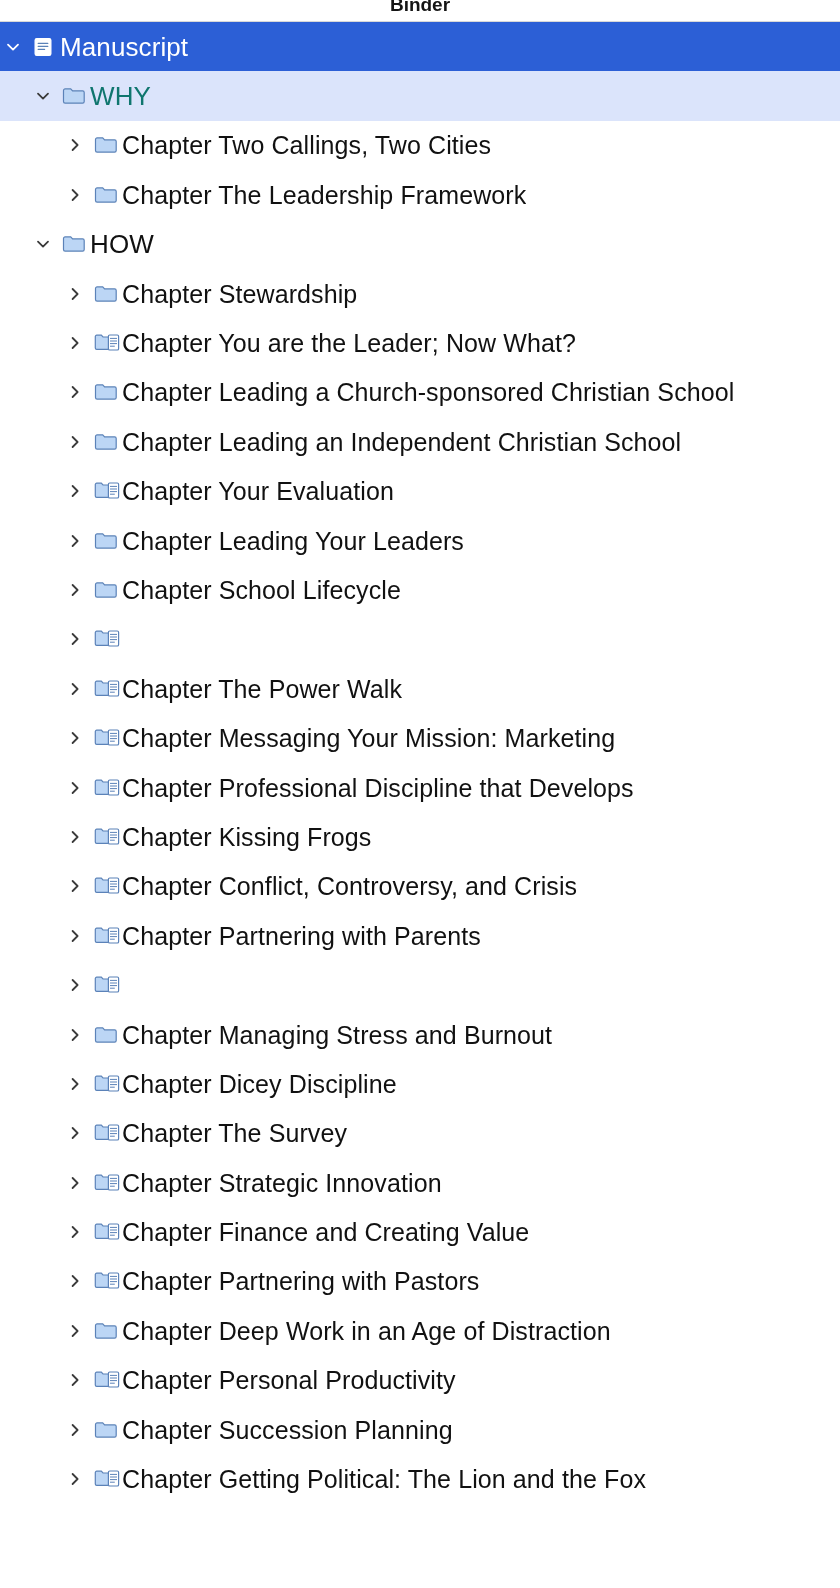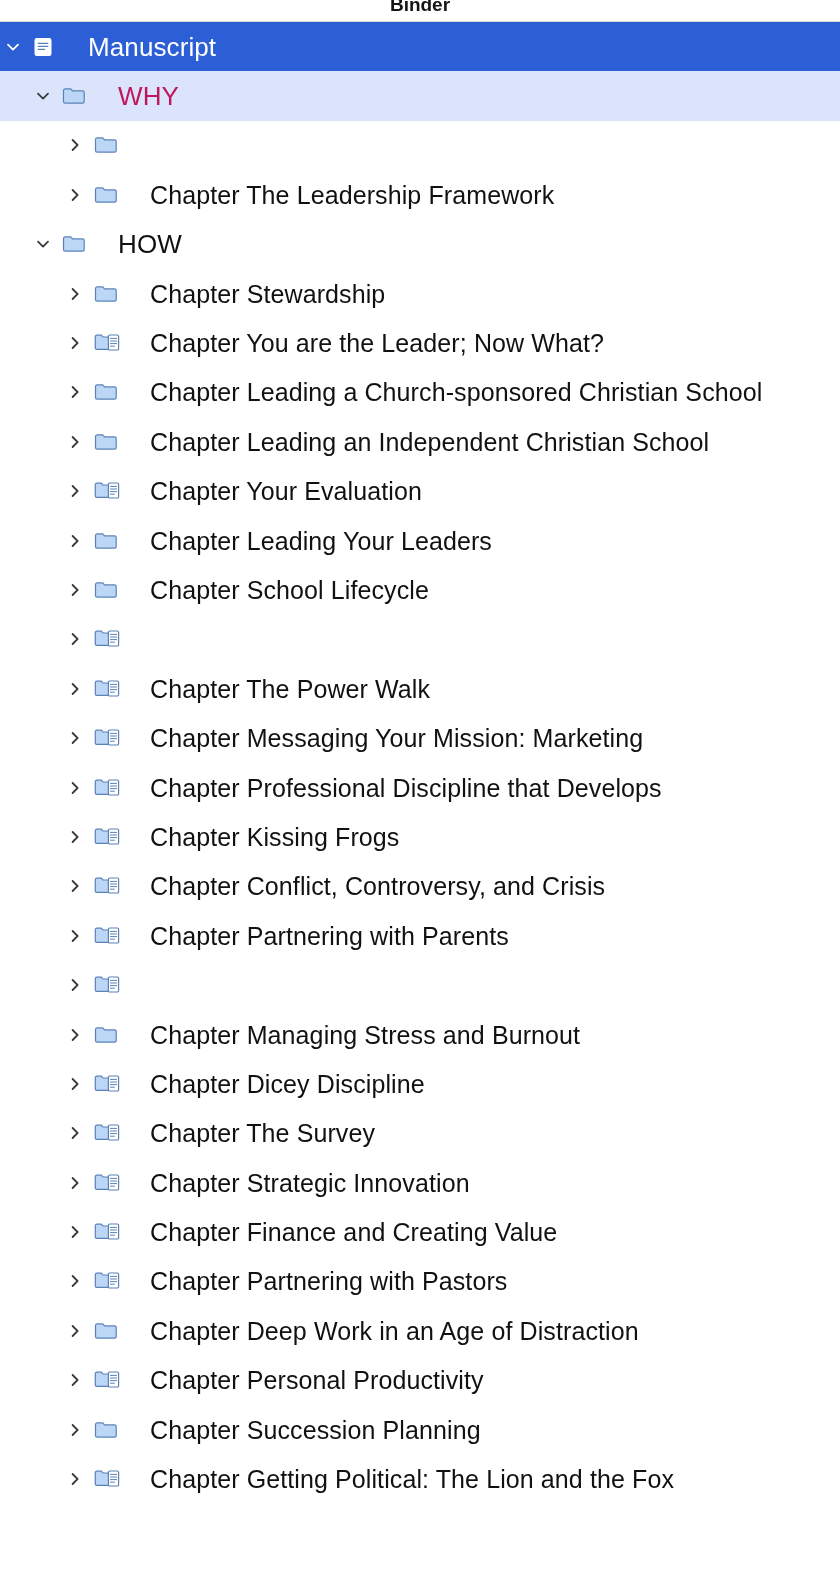--- a/index.html
+++ b/index.html
@@ -46,21 +46,21 @@
     white-space: nowrap;
     overflow: hidden;
   }
 
   .row.selected-primary {
     background: #2c5fd6;
     color: #ffffff;
   }
   .row.selected-secondary {
     background: #dbe4fb;
-    color: #be185d;
+    color: #0f766e;
   }
 
   .indent {
     flex: 0 0 auto;
   }
   .lvl0 .indent { width: 0px; }
   .lvl1 .indent { width: 30px; }
   .lvl2 .indent { width: 62px; }
 
   .twisty {
@@ -83,21 +83,20 @@
     box-sizing: border-box;
   }
   .icon svg { display: block; }
 
   .label {
     font-size: 25px;
     line-height: 28px;
     letter-spacing: 0.1px;
     overflow: hidden;
     text-overflow: clip;
-    margin-left: 28px;
   }
   .lvl0 .label { font-size: 26px; }
   .lvl1 .label { font-size: 26px; }
 
   .row.selected-primary .label { color: #ffffff; }
 </style>
 </head>
 <body>
 
 <div class="binder-header">
@@ -139,20 +138,21 @@
       <div class="twisty">
         <svg width="18" height="18" viewBox="0 0 18 18" aria-hidden="true">
           <path d="M6.6 4 L11.6 9 L6.6 14" fill="none" stroke="#3a3a3a" stroke-width="1.8" stroke-linecap="round" stroke-linejoin="round"></path>
         </svg>
       </div>
       <div class="icon">
         <svg width="24" height="22" viewBox="0 0 24 22" aria-hidden="true">
           <path d="M1.5 5.5 a1.6 1.6 0 0 1 1.6-1.6 h5.6 l1.9 2.0 h10.0 a1.6 1.6 0 0 1 1.6 1.6 v9.0 a1.6 1.6 0 0 1 -1.6 1.6 h-17.5 a1.6 1.6 0 0 1 -1.6 -1.6 z" fill="#bcd6f5" stroke="#5b82b8" stroke-width="1.2"></path>
         </svg>
       </div>
+      <div class="label">Chapter Two Callings, Two Cities</div>
     </div>
     <div class="row lvl2">
       <div class="indent"></div>
       <div class="twisty">
         <svg width="18" height="18" viewBox="0 0 18 18" aria-hidden="true">
           <path d="M6.6 4 L11.6 9 L6.6 14" fill="none" stroke="#3a3a3a" stroke-width="1.8" stroke-linecap="round" stroke-linejoin="round"></path>
         </svg>
       </div>
       <div class="icon">
         <svg width="24" height="22" viewBox="0 0 24 22" aria-hidden="true">

